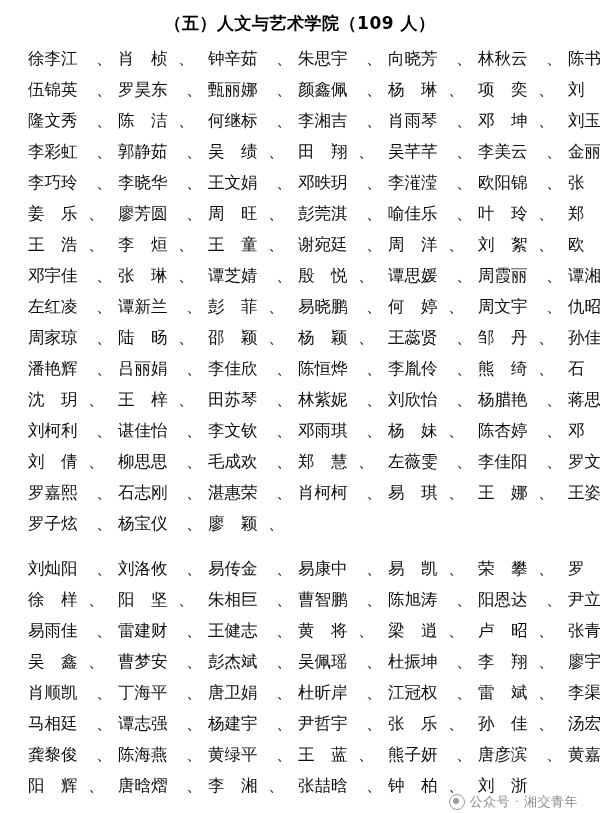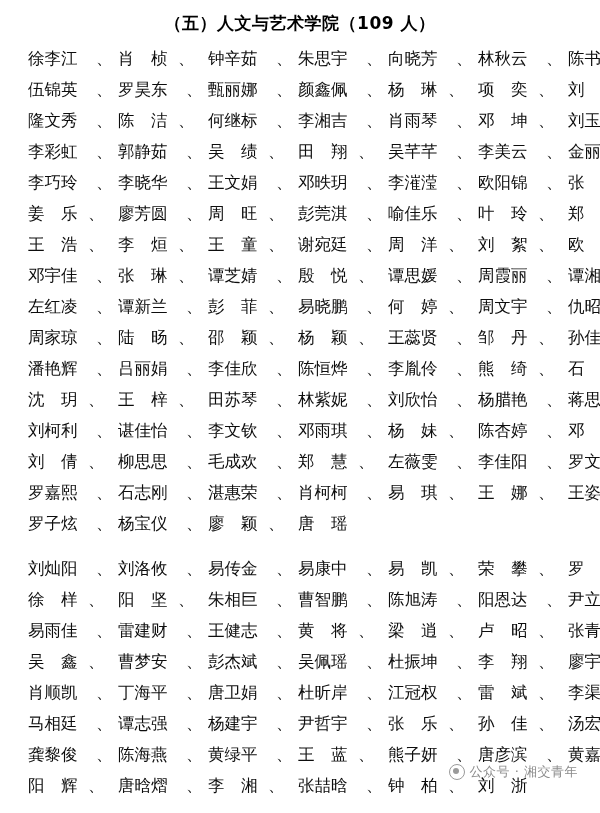--- a/index.html
+++ b/index.html
@@ -67,21 +67,21 @@
     display: inline-block;
     width: 14px;
     text-align: left;
   }
   .section-gap {
     height: 14px;
   }
   .watermark {
     position: absolute;
     right: 22px;
-    bottom: 32px;
+    bottom: 2px;
     font-size: 13px;
     color: #8c8c8c;
     display: flex;
     align-items: center;
     gap: 5px;
     letter-spacing: 0.5px;
   }
   .wm-icon {
     width: 14px;
     height: 14px;
@@ -548,23 +548,20 @@
             <span class="name-text n3">罗子炫</span>
             <span class="sep">、</span>
           </div>
           <div class="name-cell">
             <span class="name-text n3">杨宝仪</span>
             <span class="sep">、</span>
           </div>
           <div class="name-cell">
             <span class="name-text n2">廖　颖</span>
             <span class="sep">、</span>
-          </div>
-          <div class="name-cell">
-            <span class="name-text n2">唐　瑶</span>
           </div>
         </div>
       </div>
       <div class="section-gap"></div>
       <div class="names-block">
         <div class="name-row">
           <div class="name-cell">
             <span class="name-text n3">刘灿阳</span>
             <span class="sep">、</span>
           </div>

